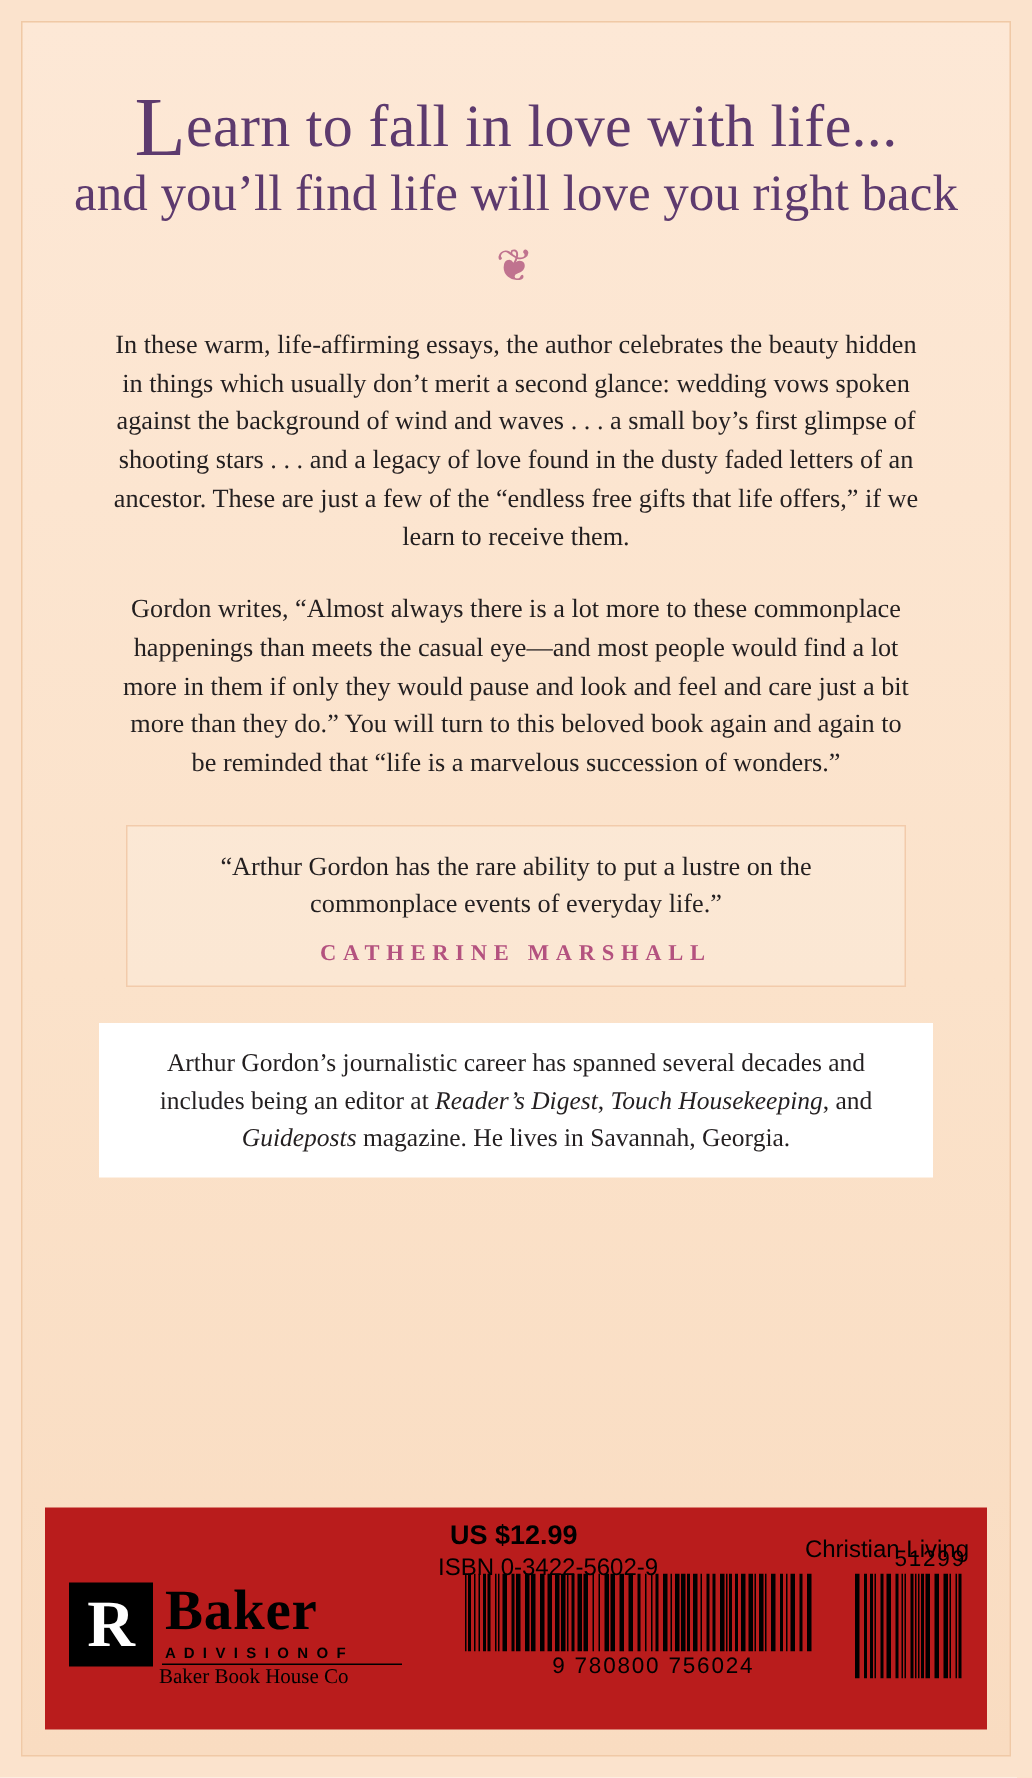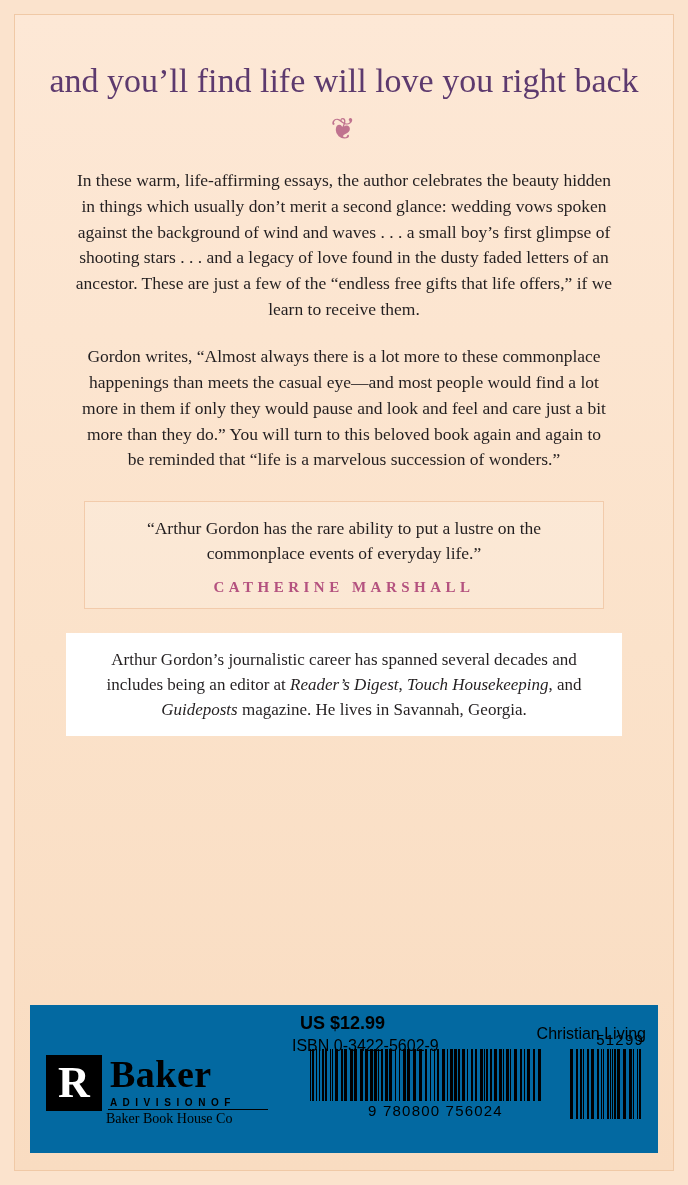--- a/index.html
+++ b/index.html
@@ -132,21 +132,21 @@
   }
   .bio em { font-style: italic; }
 
   
   .footer {
     position: absolute;
     left: 30px;
     right: 30px;
     bottom: 32px;
     height: 148px;
-    background: #0369a1;
+    background: #b91c1c;
     box-sizing: border-box;
   }
 
   .price-row {
     position: absolute;
     left: 0;
     right: 8px;
     top: 8px;
     height: 44px;
   }
@@ -295,20 +295,21 @@
 </style>
 </head>
 <body>
 
 <div class="cover">
   <div class="inner-frame"></div>
 
   <div class="content">
 
     <div class="headline">
+      <span class="line1"><span class="dropcap">L</span><span>earn to fall in love with life...</span></span>
       <span class="line2">and you’ll find life will love you right back</span>
     </div>
 
     <div class="ornament">❦</div>
 
 
     <p class="blurb p2">In these warm, life-affirming essays, the author celebrates the beauty hidden in things which usually don’t merit a second glance: wedding vows spoken against the background of wind and waves . . . a small boy’s first glimpse of shooting stars . . . and a legacy of love found in the dusty faded letters of an ancestor. These are just a few of the “endless free gifts that life offers,” if we learn to receive them.</p>
 
     <p class="blurb p3">Gordon writes, “Almost always there is a lot more to these commonplace happenings than meets the casual eye—and most people would find a lot more in them if only they would pause and look and feel and care just a bit more than they do.” You will turn to this beloved book again and again to be reminded that “life is a marvelous succession of wonders.”</p>
 

